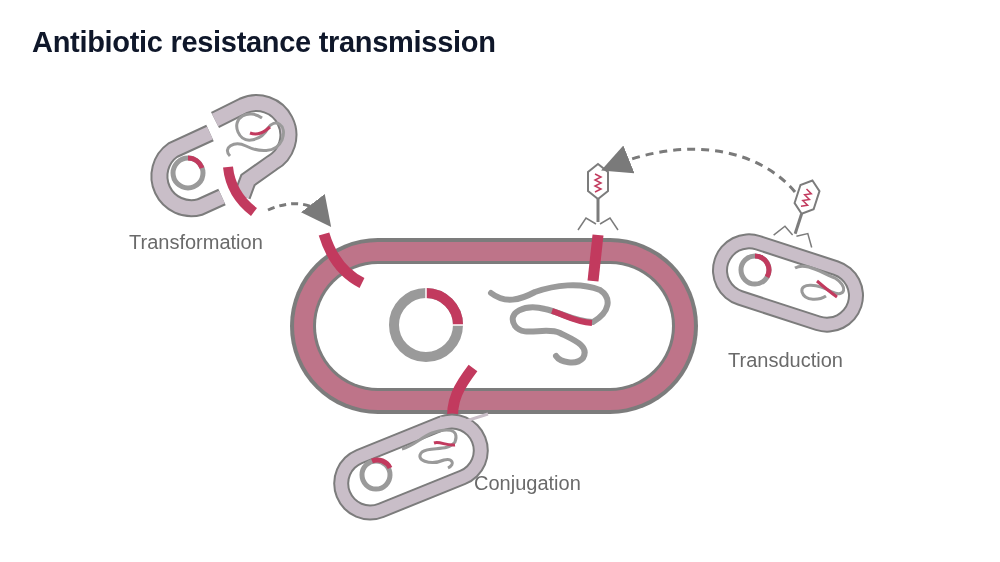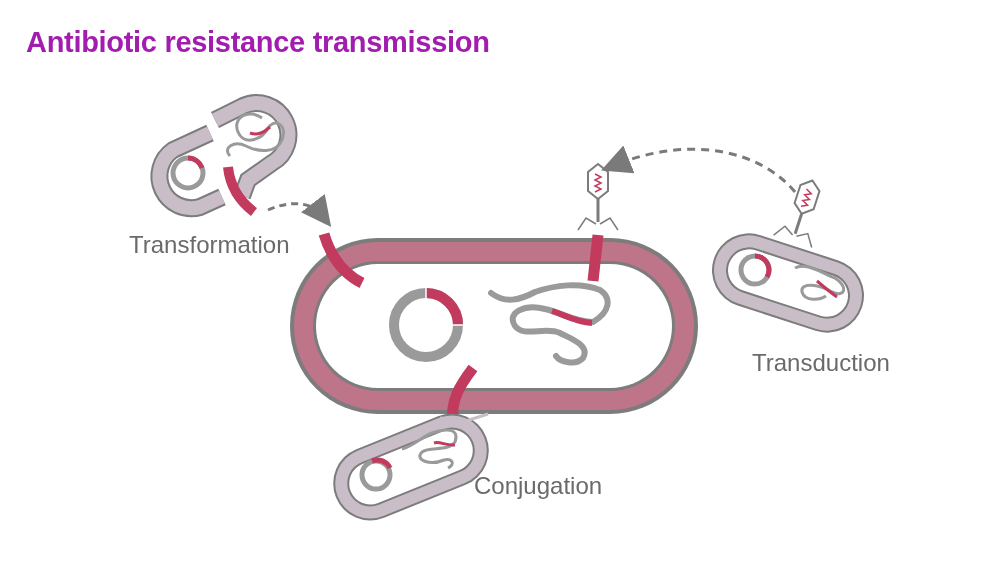--- a/index.html
+++ b/index.html
@@ -1,20 +1,20 @@
 <!DOCTYPE html>
 <html><head>
 <meta charset="utf-8">
 <style>
   html, body { margin: 0; padding: 0; background: #ffffff; }
   body { width: 1000px; height: 562px; position: relative; overflow: hidden; font-family: "Liberation Sans", sans-serif; }
-  #title { position: absolute; left: 26px; top: 26px; font-size: 29px; font-weight: bold; color: #a21caf; letter-spacing: -0.3px; margin: 0; }
-  .label { position: absolute; font-size: 24px; color: #6a6a6a; }
+  #title { position: absolute; left: 32px; top: 26px; font-size: 29px; font-weight: bold; color: #0f172a; letter-spacing: -0.3px; margin: 0; }
+  .label { position: absolute; font-size: 20px; color: #6a6a6a; }
   #lbl-transformation { left: 129px; top: 231px; }
-  #lbl-transduction { left: 728px; top: 349px; margin-left: 24px; }
+  #lbl-transduction { left: 728px; top: 349px; }
   #lbl-conjugation { left: 474px; top: 472px; }
   svg#diagram { position: absolute; left: 0; top: 0; }
 </style>
 </head>
 <body>
 
 <h1 id="title">Antibiotic resistance transmission</h1>
 
 <svg id="diagram" width="1000" height="562" viewBox="0 0 1000 562">
   <defs>

